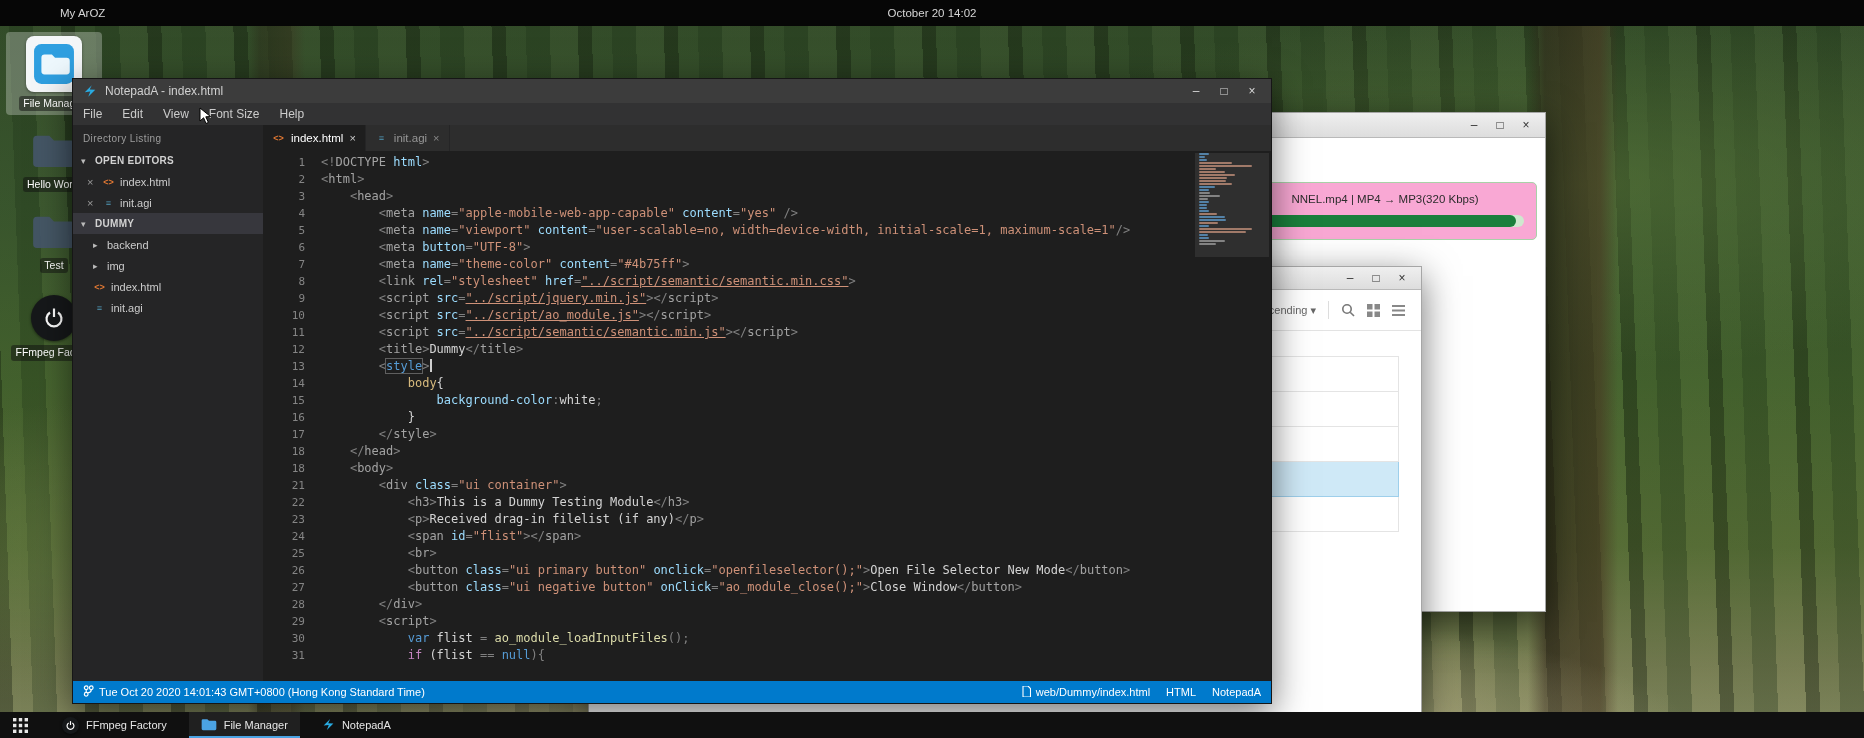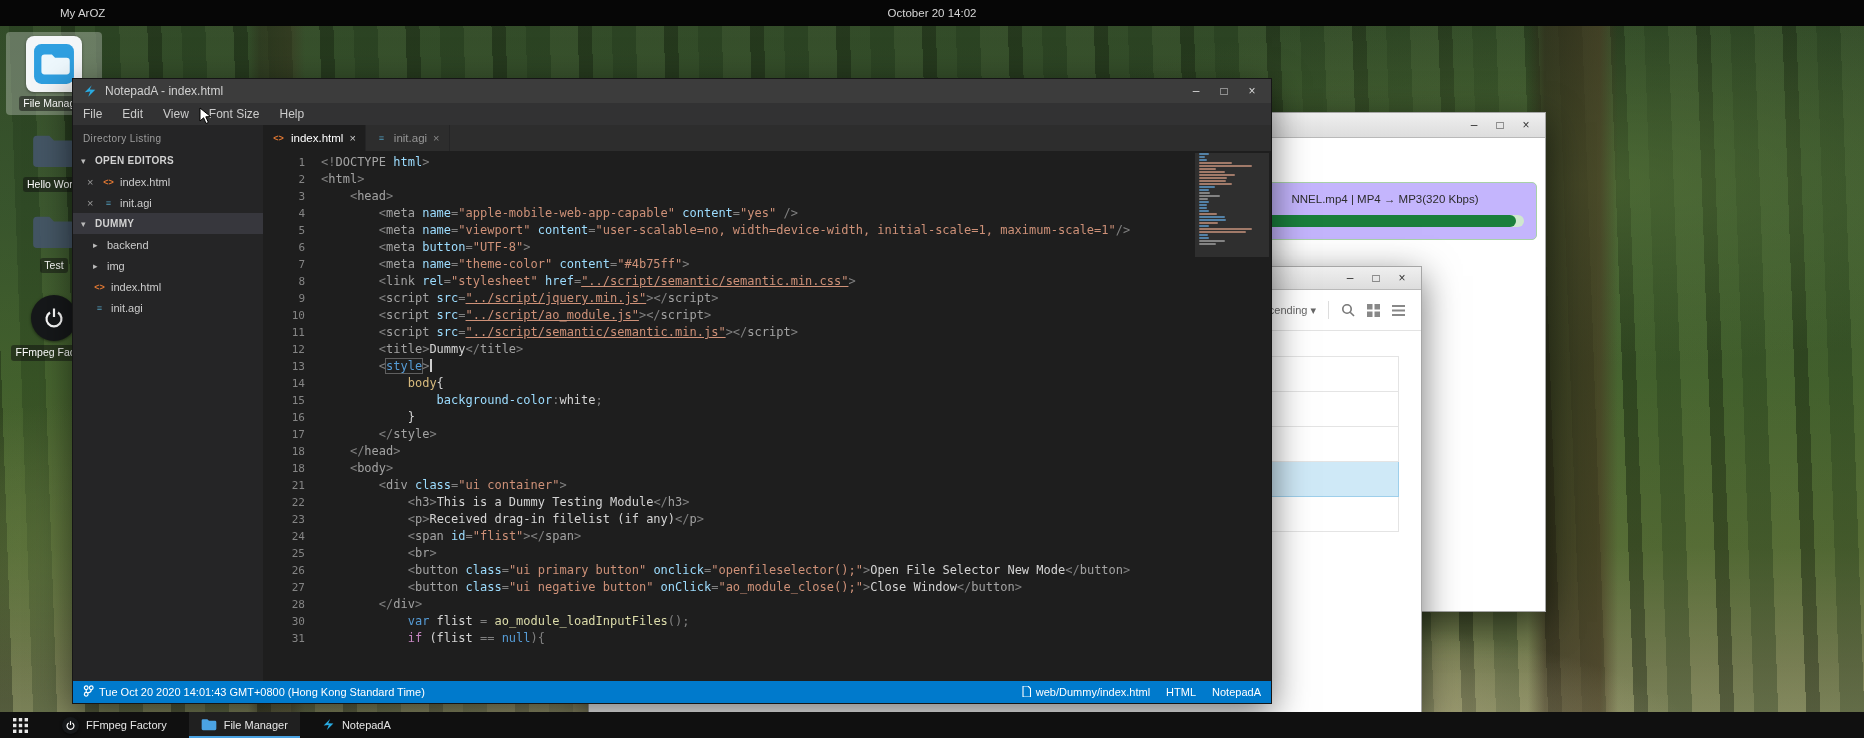--- a/index.html
+++ b/index.html
@@ -34,21 +34,21 @@
 
   
   .win{position:absolute;box-shadow:0 10px 34px rgba(0,0,0,.55);border:1px solid rgba(0,0,0,.35);}
   .lt-titlebar{height:24px;background:linear-gradient(#efefef,#dddddd);border-bottom:1px solid #b9b9b9;
     display:flex;align-items:center;justify-content:flex-end;gap:4px;padding-right:8px;}
   .lt-btn{width:22px;text-align:center;font-size:12px;color:#333;cursor:default;}
   .lt-body{position:relative;background:#fff;height:calc(100% - 25px);overflow:hidden;}
 
   
   .win-ffmpeg{left:1150px;top:112px;width:394px;height:498px;z-index:2;background:#fff;}
-  .convert-box{position:absolute;left:82px;top:44px;width:278px;border:1px solid #a8d1a8;background:#c4b5fd;border-radius:5px;padding:10px 12px 12px;}
+  .convert-box{position:absolute;left:82px;top:44px;width:278px;border:1px solid #a8d1a8;background:#f9a8d4;border-radius:5px;padding:10px 12px 12px;}
   .convert-label{font-size:11.5px;color:#2c2c2c;text-align:center;white-space:nowrap;}
   .convert-track{margin-top:10px;height:12px;border-radius:6px;background:#cfe8cf;overflow:hidden;}
   .convert-fill{height:100%;background:#1a7f3c;border-radius:6px;}
 
   
   .win-files{left:588px;top:266px;width:832px;height:450px;z-index:3;background:#fff;}
   .win-files .lt-titlebar{height:22px;}
   .files-toolbar{height:40px;border-bottom:1px solid #e3e3e3;display:flex;align-items:center;justify-content:flex-end;gap:12px;padding-right:16px;background:#fff;}
   .sort-label{font-size:11px;color:#666;}
   .tb-sep{width:1px;height:18px;background:#ddd;}
@@ -395,20 +395,24 @@
               </div>
               <div class="code-line">
                 <span class="ln">27</span>
                 <span class="lc"><span class="tk-t">            </span><span class="tk-p">&lt;</span><span class="tk-g">button</span><span class="tk-a"> class</span><span class="tk-p">=</span><span class="tk-s">"ui negative button"</span><span class="tk-a"> onClick</span><span class="tk-p">=</span><span class="tk-s">"ao_module_close();"</span><span class="tk-p">&gt;</span><span class="tk-t">Close Window</span><span class="tk-p">&lt;/</span><span class="tk-g">button</span><span class="tk-p">&gt;</span></span>
               </div>
               <div class="code-line">
                 <span class="ln">28</span>
                 <span class="lc"><span class="tk-t">        </span><span class="tk-p">&lt;/</span><span class="tk-g">div</span><span class="tk-p">&gt;</span></span>
               </div>
               <div class="code-line">
+                <span class="ln">29</span>
+                <span class="lc"><span class="tk-t">        </span><span class="tk-p">&lt;</span><span class="tk-g">script</span><span class="tk-p">&gt;</span></span>
+              </div>
+              <div class="code-line">
                 <span class="ln">30</span>
                 <span class="lc"><span class="tk-t">            </span><span class="tk-k">var</span><span class="tk-t"> flist </span><span class="tk-p">=</span><span class="tk-t"> </span><span class="tk-f">ao_module_loadInputFiles</span><span class="tk-p">();</span></span>
               </div>
               <div class="code-line">
                 <span class="ln">31</span>
                 <span class="lc"><span class="tk-t">            </span><span class="tk-c">if</span><span class="tk-t"> (flist </span><span class="tk-p">==</span><span class="tk-t"> </span><span class="tk-k">null</span><span class="tk-p">){</span></span>
               </div>
             </div>
           <div class="minimap" id="minimap">
               <div class="mm-view"></div>

